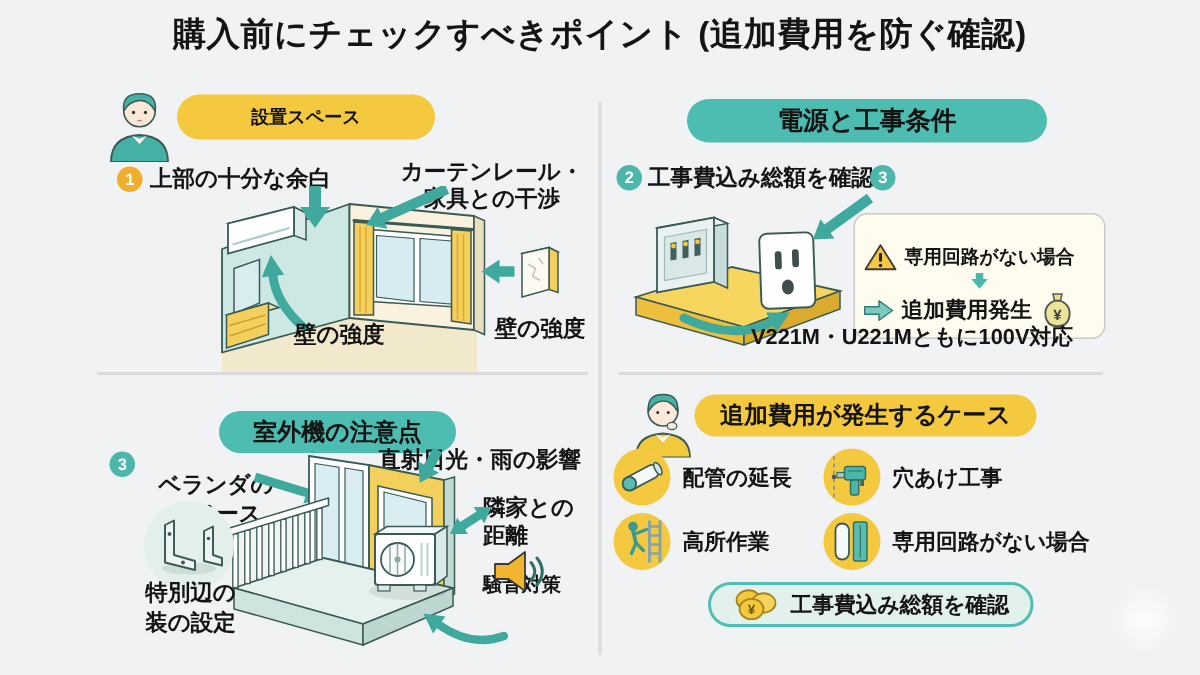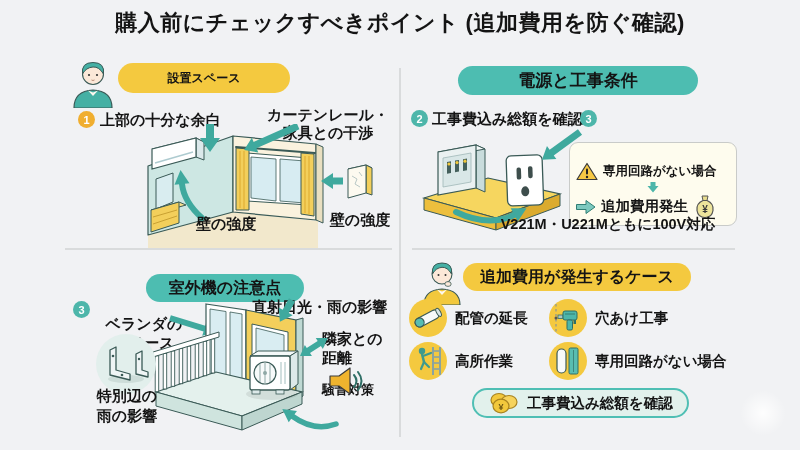--- a/index.html
+++ b/index.html
@@ -255,21 +255,21 @@
       <ellipse cx="30" cy="45" rx="18" ry="4" fill="rgba(58,90,86,0.12)"></ellipse>
       <path d="M14,16 L20,13 L20,36 L34,40 L34,46 L14,41 Z" fill="#EFF5F5" stroke="#3A5A56" stroke-width="1.3" stroke-linejoin="round"></path>
       <circle cx="17" cy="22" r="1.3" fill="#3A5A56"></circle>
         <circle cx="26" cy="41" r="1.3" fill="#3A5A56"></circle>
       <path d="M40,20 L46,17 L46,36 L52,38 L52,43 L40,40 Z" fill="#EFF5F5" stroke="#3A5A56" stroke-width="1.3" stroke-linejoin="round"></path>
       <circle cx="43" cy="25" r="1.2" fill="#3A5A56"></circle>
     </svg>
   </div>
   <div class="abs lbl center" style="left:74px;top:386px;width:106px;line-height:20px;">
     <div>特別辺の</div>
-    <div>雨の影響</div>
+    <div>装の設定</div>
   </div>
 
   <svg class="abs" style="left:417px;top:255px;" width="50" height="50" viewBox="0 0 50 50">
     <path d="M7,50 Q7,35 25,34 Q43,35 43,50 Z" fill="#F2C83C" stroke="#3A5A56" stroke-width="1.2"></path>
     <polygon points="20,34.5 25,40 30,34.5 25,36.5" fill="#FDF7EE"></polygon>
     <circle cx="25" cy="19" r="10" fill="#FBE8D8" stroke="#3A5A56" stroke-width="1.1"></circle>
     <path d="M15.5,19 Q14,8 25,8 Q36,8 34.5,19 Q30.5,12 25,12.3 Q18.8,12.8 15.5,19 Z" fill="#45B0A4" stroke="#3A5A56" stroke-width="1"></path>
     <circle cx="21.5" cy="20" r="1" fill="#333"></circle>
       <circle cx="28.5" cy="20" r="1" fill="#333"></circle>
     <ellipse cx="31" cy="29" rx="3.2" ry="2.4" fill="#FBE8D8" stroke="#3A5A56" stroke-width="0.8"></ellipse>

